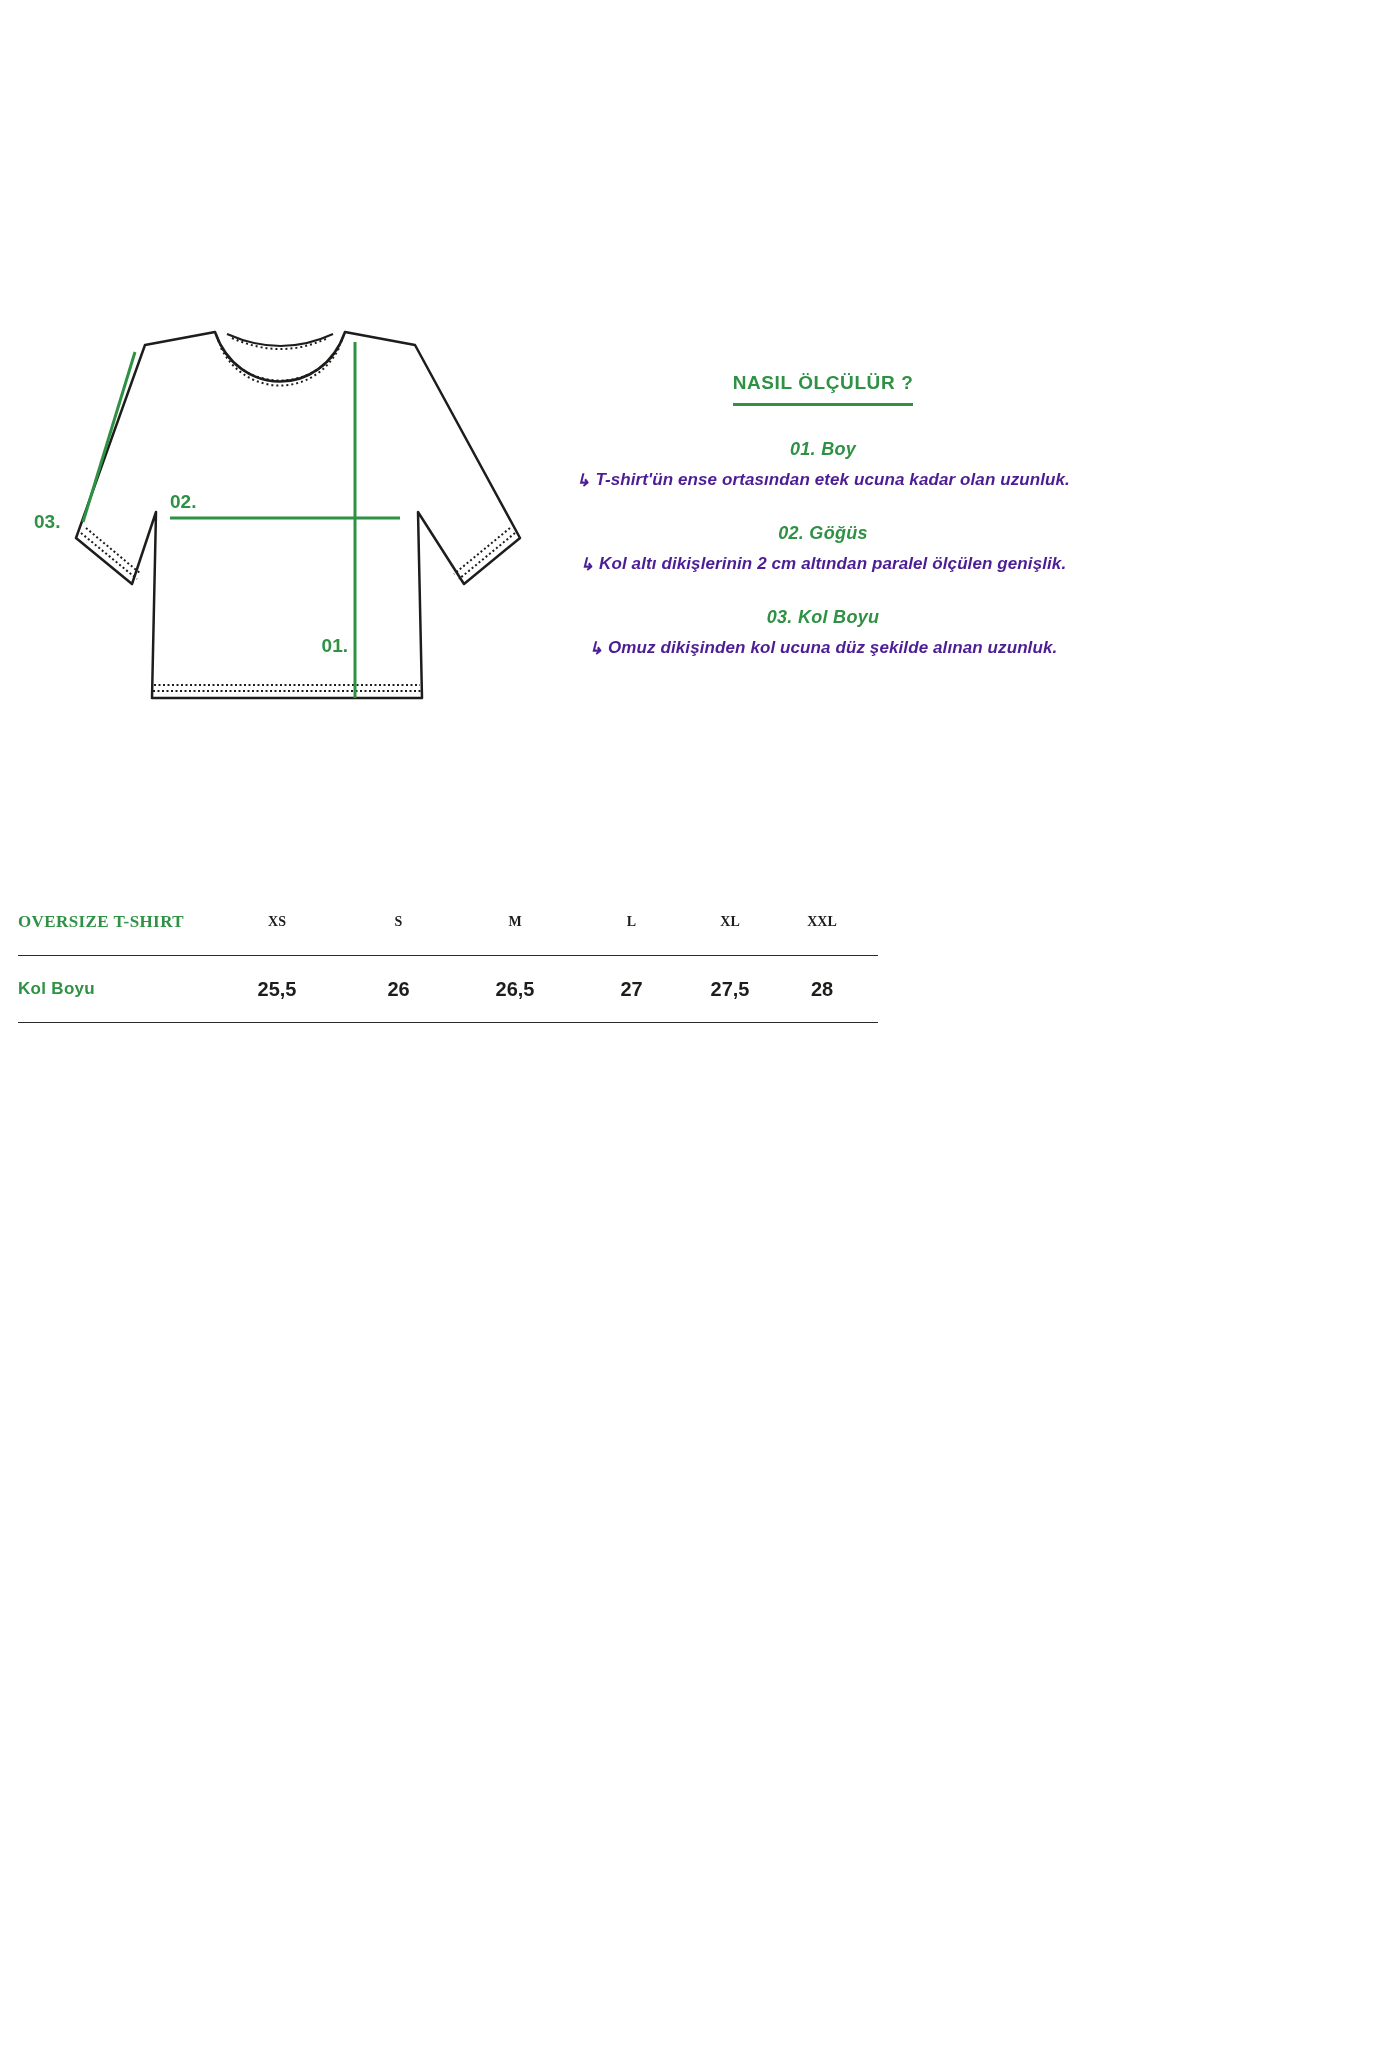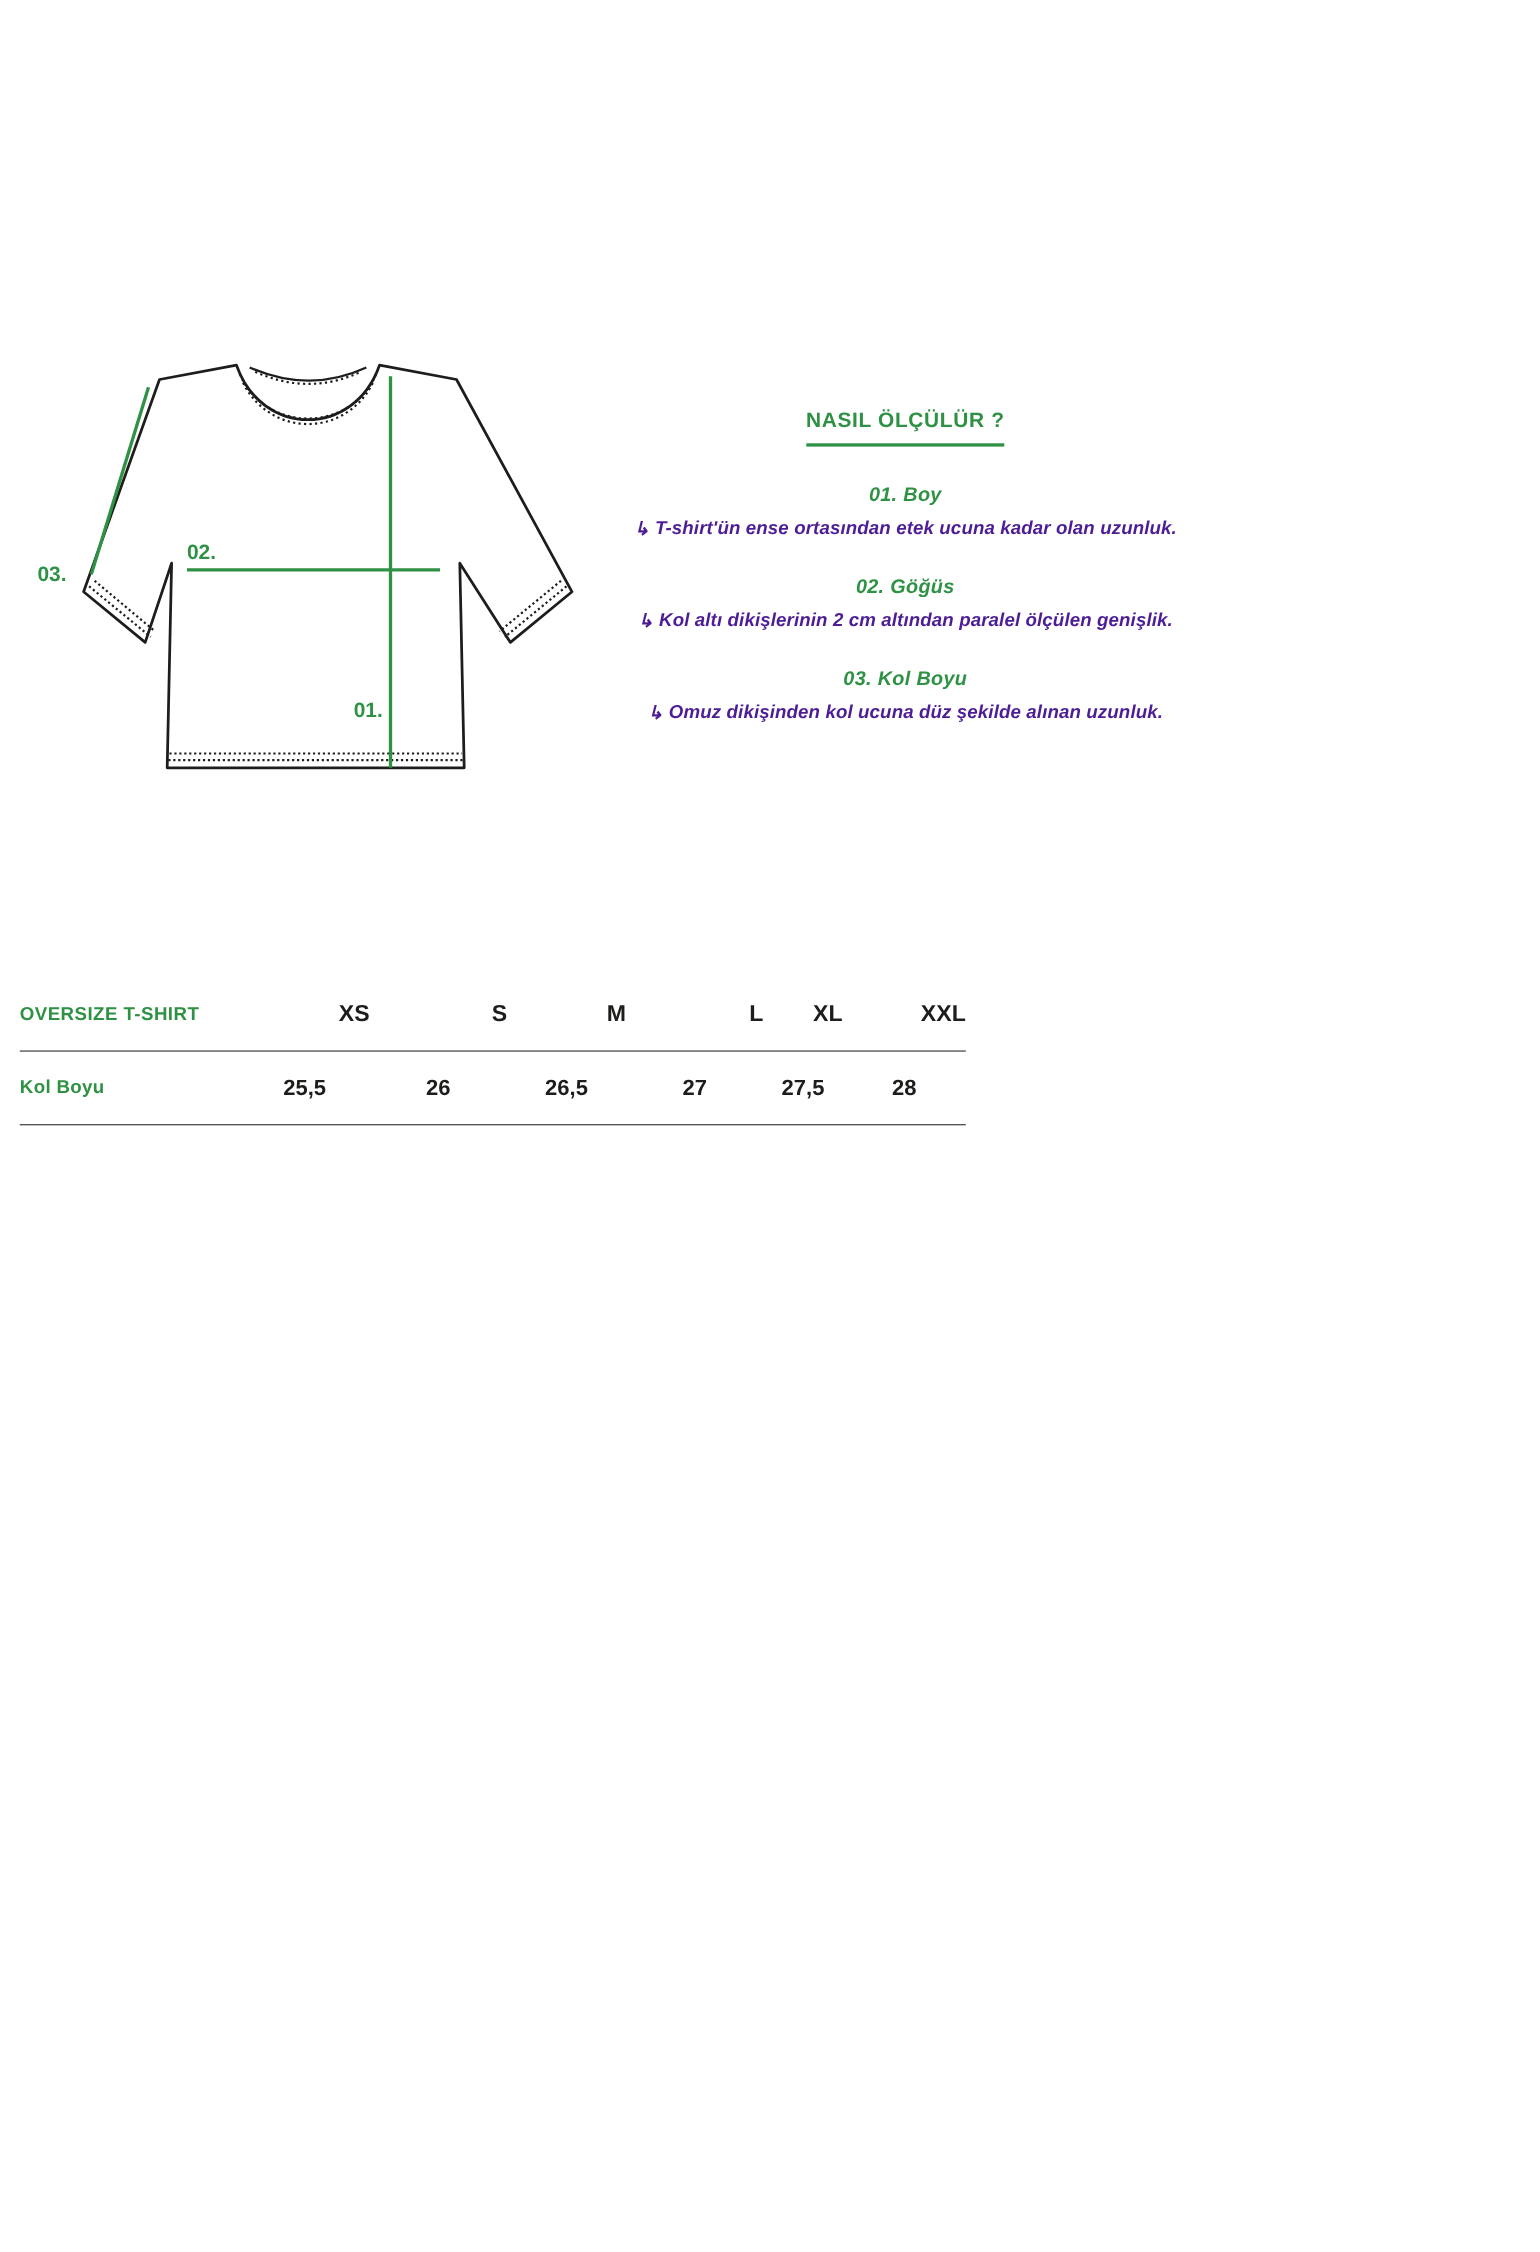--- a/index.html
+++ b/index.html
@@ -75,42 +75,42 @@
     left:18px;
     top:888px;
     width:860px;
   }
   .t-row{
     display:flex;
     align-items:center;
     height:66px;
     border-bottom:1.5px solid #2b2b2b;
   }
-  .t-row.t-header{height:67px;}
+  .t-row.t-header{height:67px;font-family:Liberation Serif, serif;}
   .t-label{
     width:200px;
     font-size:17px;
     font-weight:bold;
     color:#2e9144;
     letter-spacing:0.3px;
   }
   .t-label.product{font-size:17px;letter-spacing:0.4px;}
   .t-cell{
     text-align:center;
     font-size:20px;
     font-weight:bold;
     color:#1d1d1b;
   }
   .c1{width:118px;}
   .c2{width:125px;}
   .c3{width:108px;}
   .c4{width:125px;}
   .c5{width:72px;}
   .c6{width:112px;}
-  .t-header .t-cell{font-size:21px;text-align:right;}
+  .t-header .t-cell{font-size:14px;}
 </style>
 </head>
 <body>
 
 <div class="page">
 
   <div class="diagram-wrap">
     <svg viewBox="0 0 520 450">
 
       <path d="M125,45

